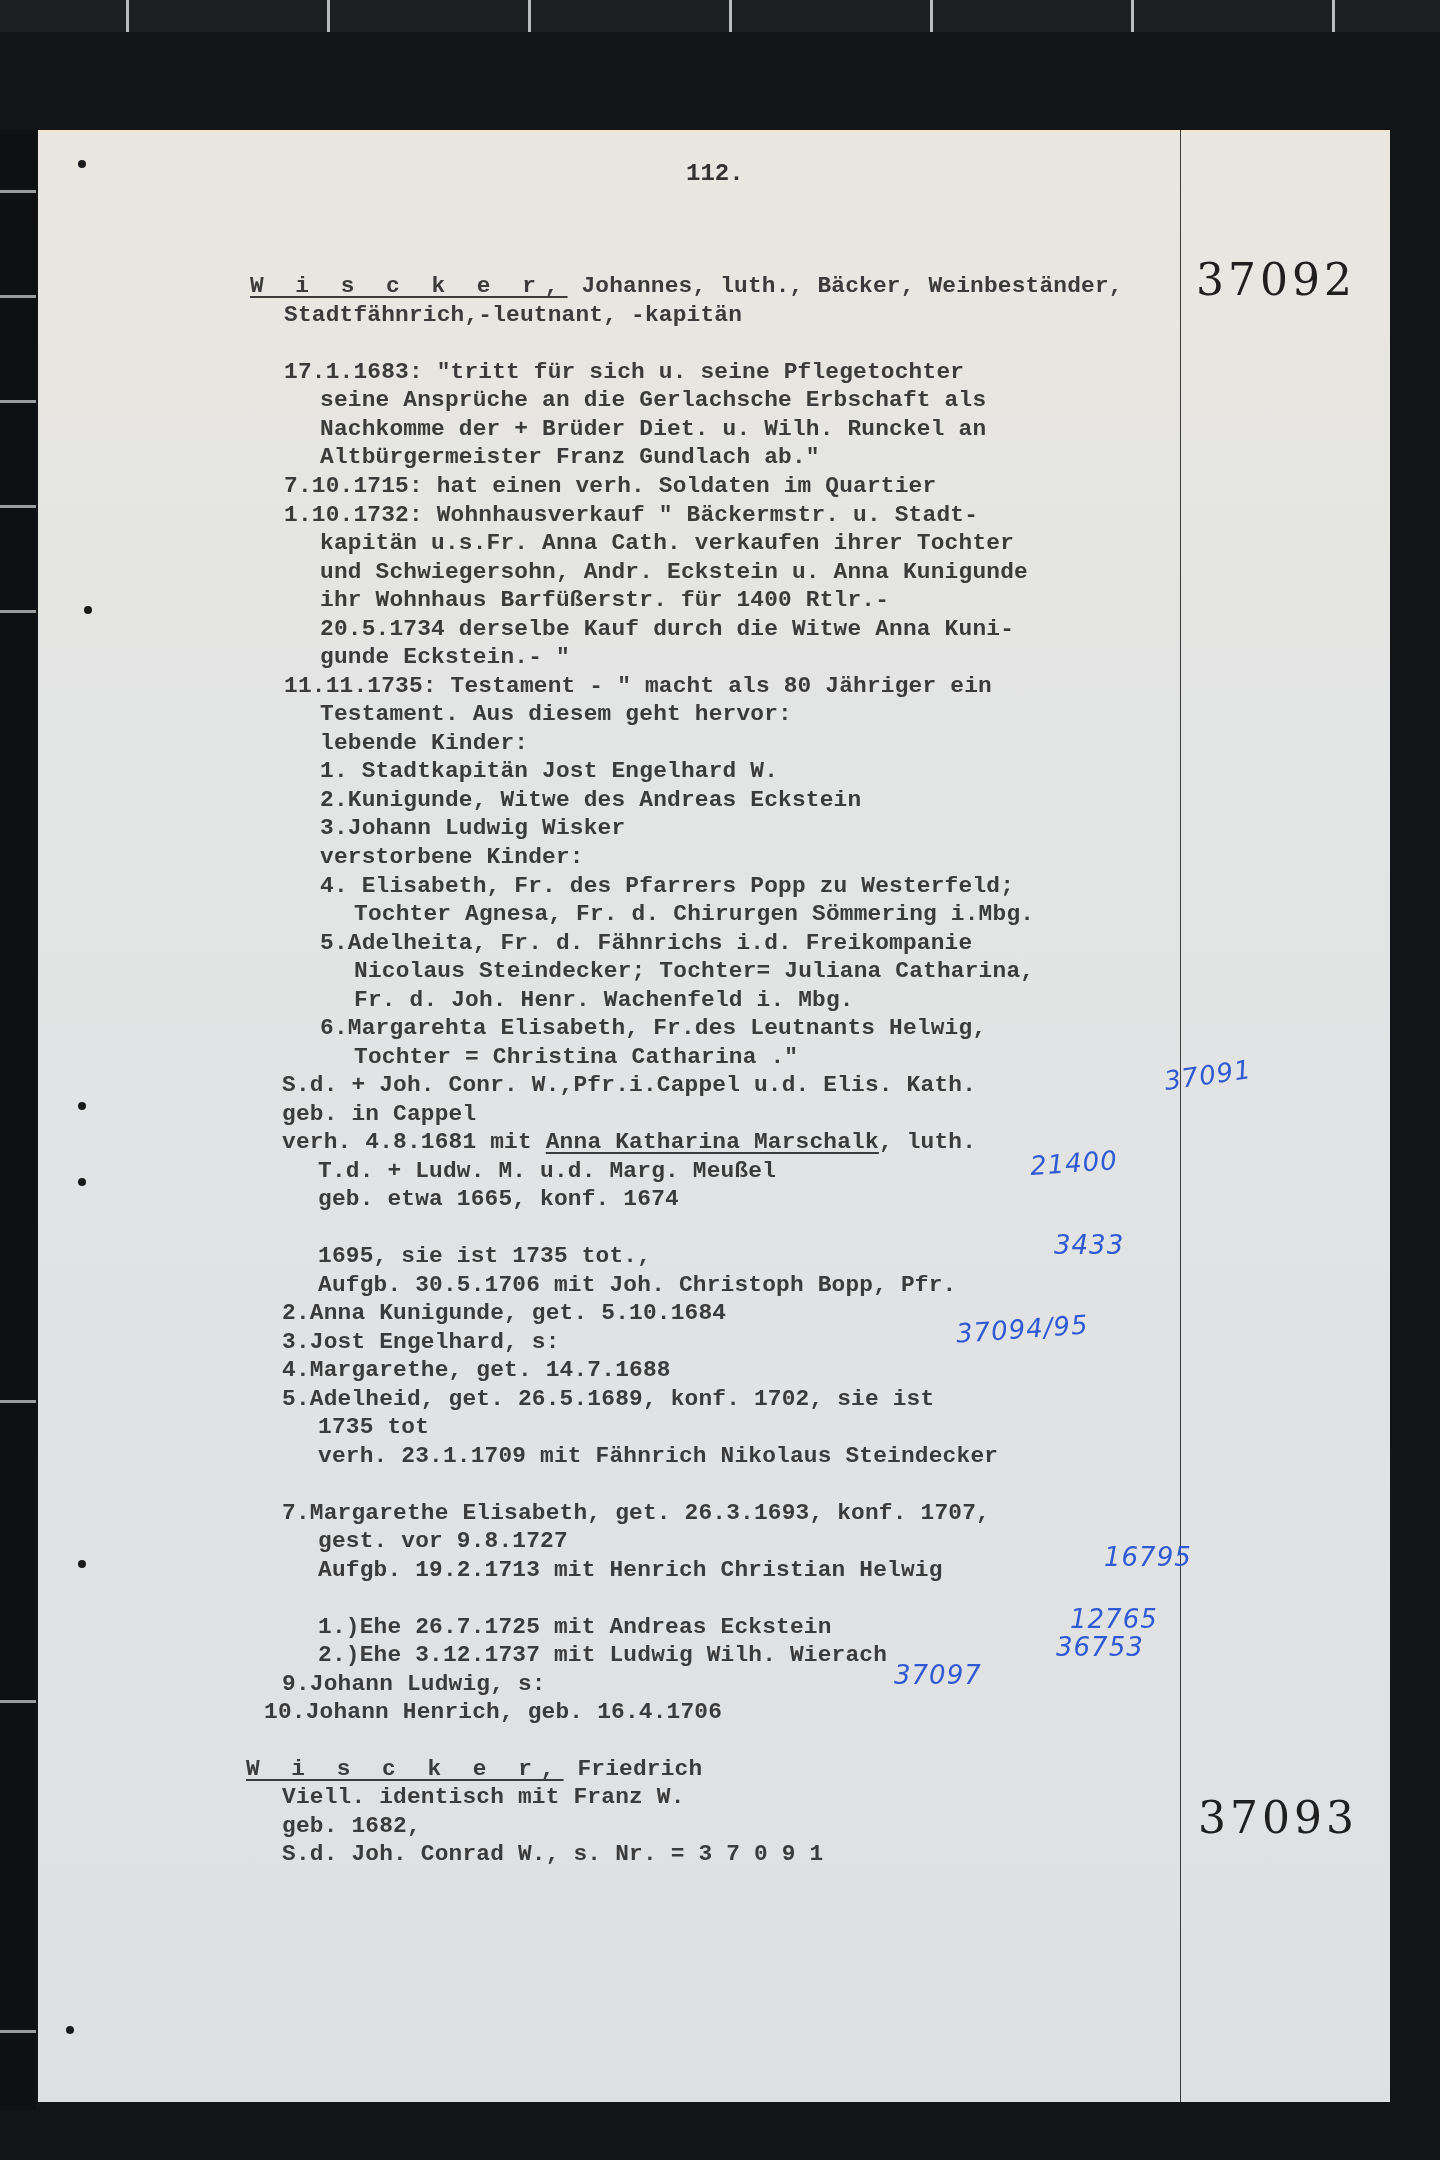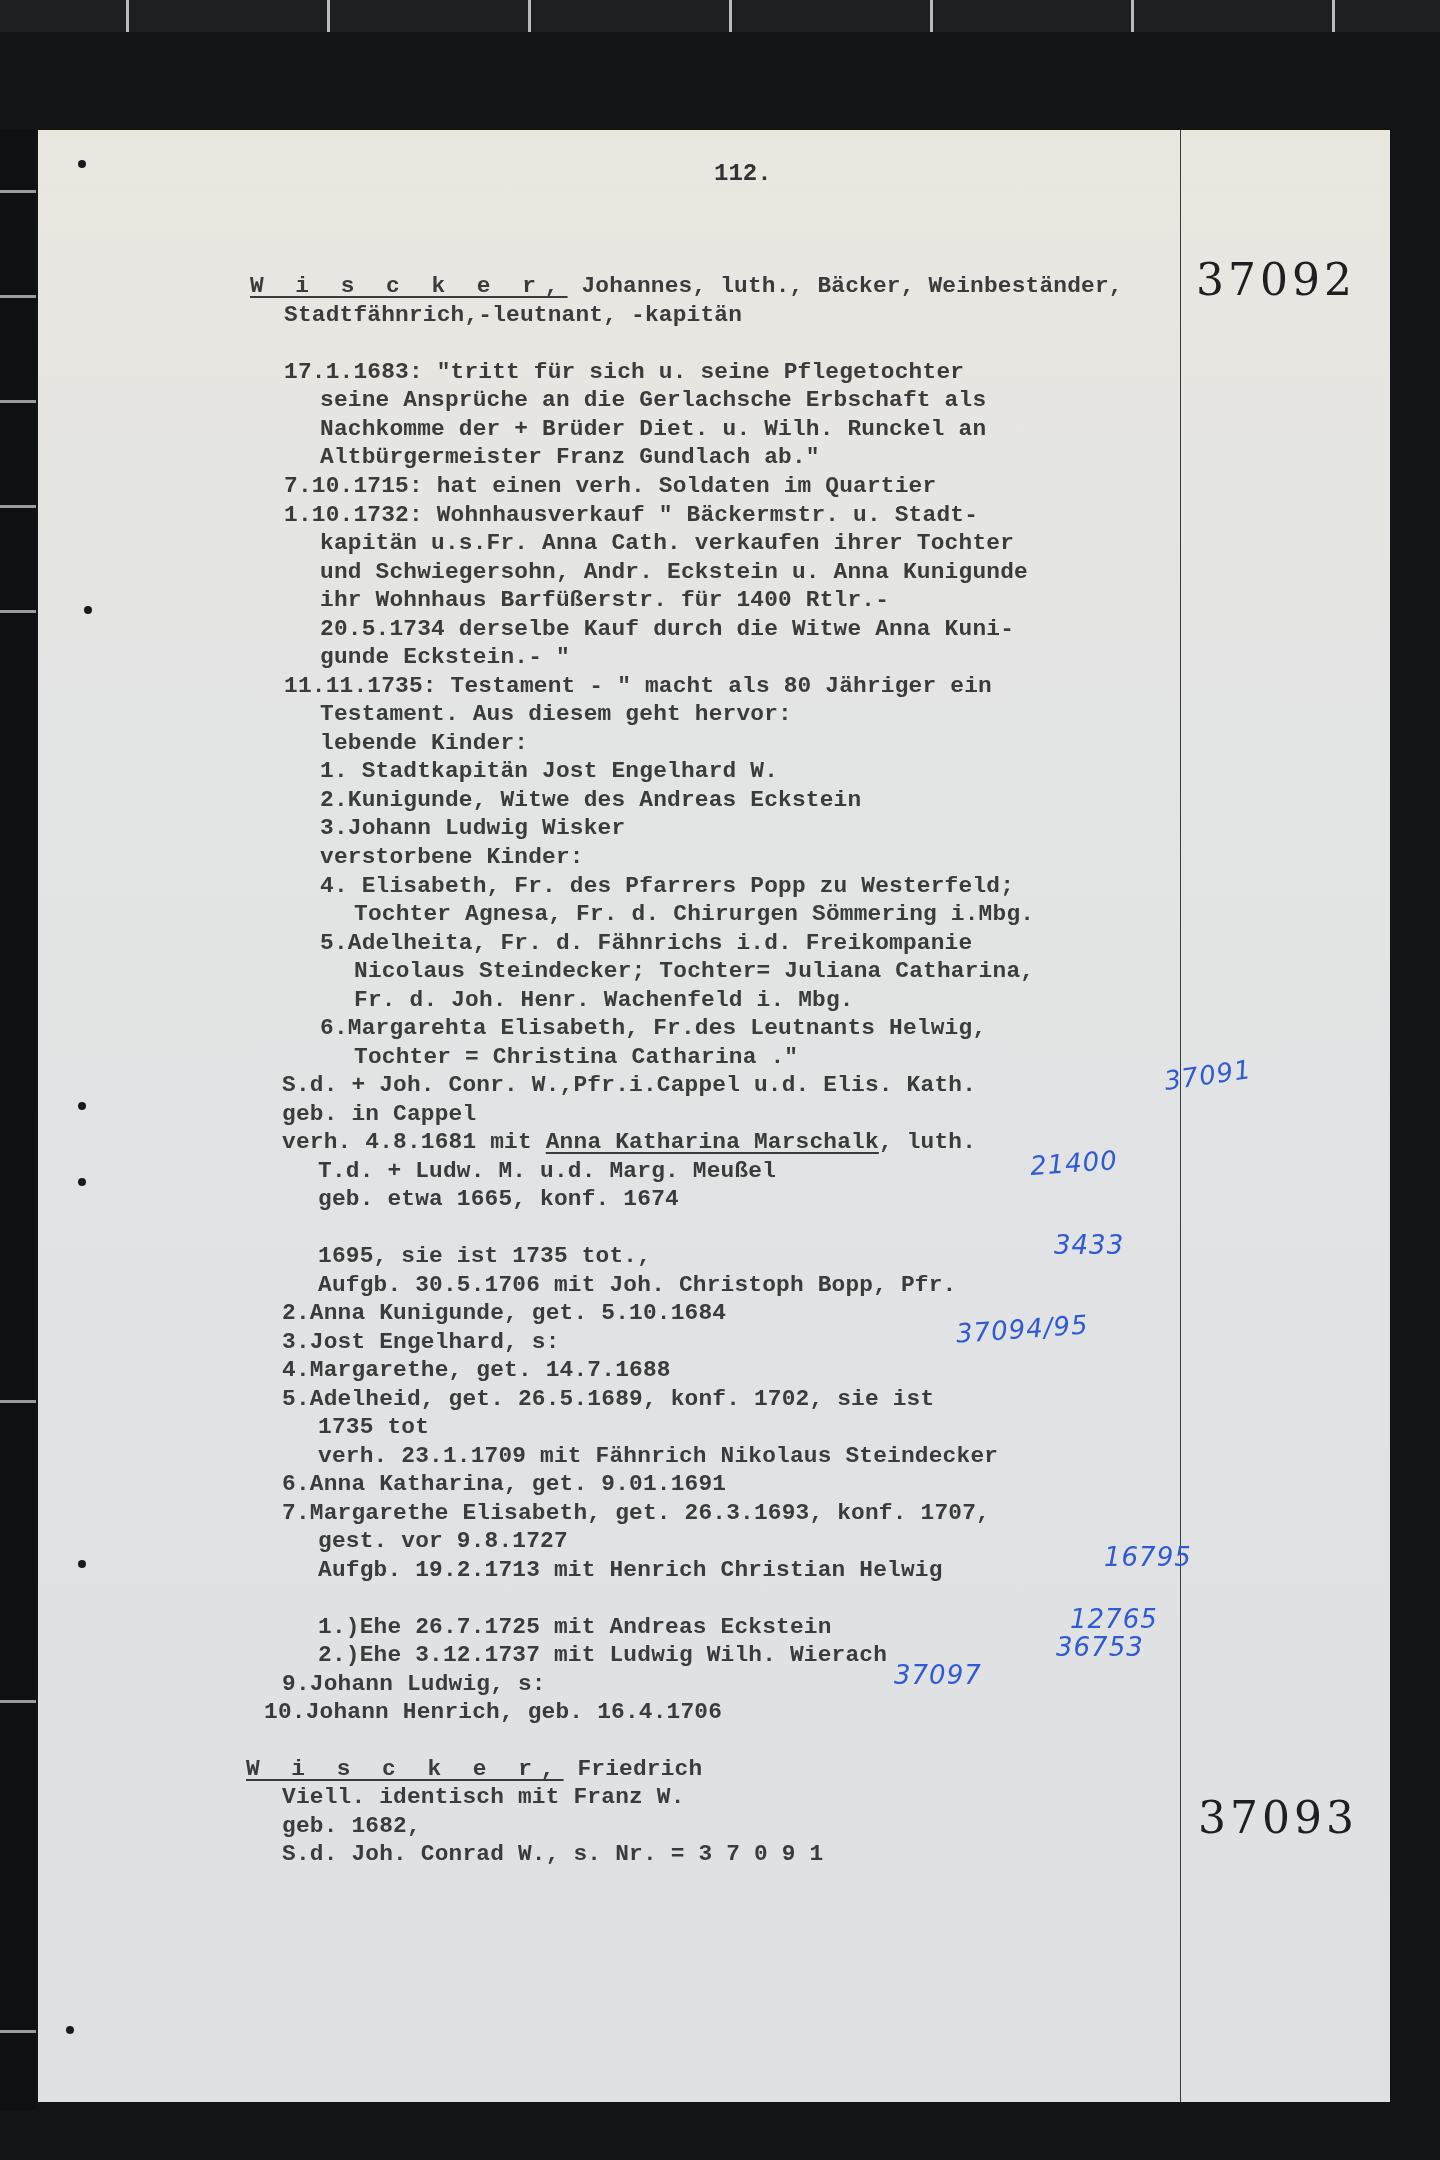--- a/index.html
+++ b/index.html
@@ -30,21 +30,21 @@
     position: absolute; width: 8px; height: 8px; border-radius: 50%;
     background: #1a1a1a;
   }
   .vrule {
     position: absolute; left: 1142px; top: 0; width: 1px; height: 1972px;
     background: #3a3a3a;
   }
   .page-number {
     position: absolute; left: 648px; top: 30px;
     font-family: "Liberation Mono", monospace; font-weight: bold;
-    font-size: 24px; color: #333; margin-left: 28px;
+    font-size: 24px; color: #333;
   }
   .type {
     font-family: "Liberation Mono", "DejaVu Sans Mono", monospace;
     font-weight: bold; font-size: 22.8px; color: #3b3b3b; line-height: 28.6px;
     letter-spacing: 0.2px; white-space: pre; position: absolute; text-align: right;
   }
   .entry-num {
     position: absolute; font-family: "DejaVu Serif", "Liberation Serif", serif;
     font-size: 44px; color: #1f1f1f; letter-spacing: 4px;
   }
@@ -130,21 +130,20 @@
   <div class="hand" style="left:1016px;top:1100px">3433</div>
   <div class="type" style="left:280px;top:1112px">1695, sie ist 1735 tot.,</div>
   <div class="type" style="left:280px;top:1141px">Aufgb. 30.5.1706 mit Joh. Christoph Bopp, Pfr.</div>
   <div class="type" style="left:244px;top:1169px">2.Anna Kunigunde, get. 5.10.1684</div>
   <div class="type" style="left:244px;top:1198px">3.Jost Engelhard, s:</div>
   <div class="hand" style="left:918px;top:1184px;transform:rotate(-4deg)">37094/95</div>
   <div class="type" style="left:244px;top:1226px">4.Margarethe, get. 14.7.1688</div>
   <div class="type" style="left:244px;top:1255px">5.Adelheid, get. 26.5.1689, konf. 1702, sie ist</div>
   <div class="type" style="left:280px;top:1283px">1735 tot</div>
   <div class="type" style="left:280px;top:1312px">verh. 23.1.1709 mit Fähnrich Nikolaus Steindecker</div>
-  <div class="type" style="left:244px;top:1340px">6.Anna Katharina, get. 9.01.1691</div>
   <div class="type" style="left:244px;top:1369px">7.Margarethe Elisabeth, get. 26.3.1693, konf. 1707,</div>
   <div class="type" style="left:280px;top:1397px">gest. vor 9.8.1727</div>
   <div class="type" style="left:280px;top:1426px">Aufgb. 19.2.1713 mit Henrich Christian Helwig</div>
   <div class="hand" style="left:1066px;top:1412px">16795</div>
   <div class="type" style="left:280px;top:1483px">1.)Ehe 26.7.1725 mit Andreas Eckstein</div>
   <div class="hand" style="left:1032px;top:1474px">12765</div>
   <div class="type" style="left:280px;top:1511px">2.)Ehe 3.12.1737 mit Ludwig Wilh. Wierach</div>
   <div class="hand" style="left:1018px;top:1502px">36753</div>
   <div class="type" style="left:244px;top:1540px">9.Johann Ludwig, s:</div>
   <div class="hand" style="left:856px;top:1530px">37097</div>

